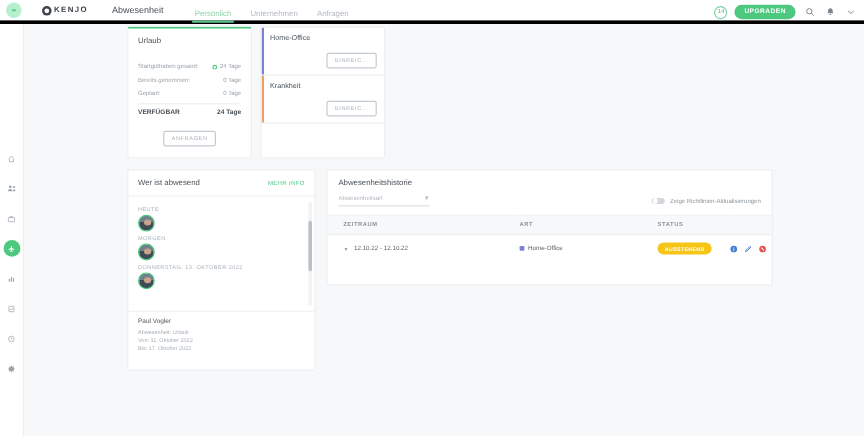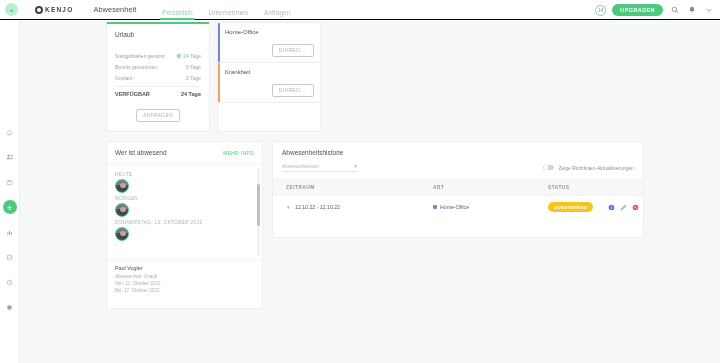--- a/index.html
+++ b/index.html
@@ -5,21 +5,21 @@
   * { box-sizing: border-box; margin: 0; padding: 0; }
   html, body {
     width: 720px; height: 363px;
     font-family: "Liberation Sans", sans-serif;
     background: #ffffff;
     overflow: hidden;
   }
   
   .topbar {
     position: absolute; top: 0; left: 0; width: 720px; height: 20px;
-    background: #ffffff; border-bottom: 1px solid #000000;
+    background: #ffffff; border-bottom: 3px solid #000000;
     display: flex; align-items: center;
   }
   .avatar-top {
     width: 13px; height: 13px; border-radius: 50%;
     background: #b6f0cf; margin-left: 5px;
     display: flex; align-items: center; justify-content: center;
     color: #2fb562; font-size: 5px; font-weight: bold; letter-spacing: -0.3px;
   }
   .logo-wrap { display: flex; align-items: center; margin-left: 17px; }
   .logo-mark {

